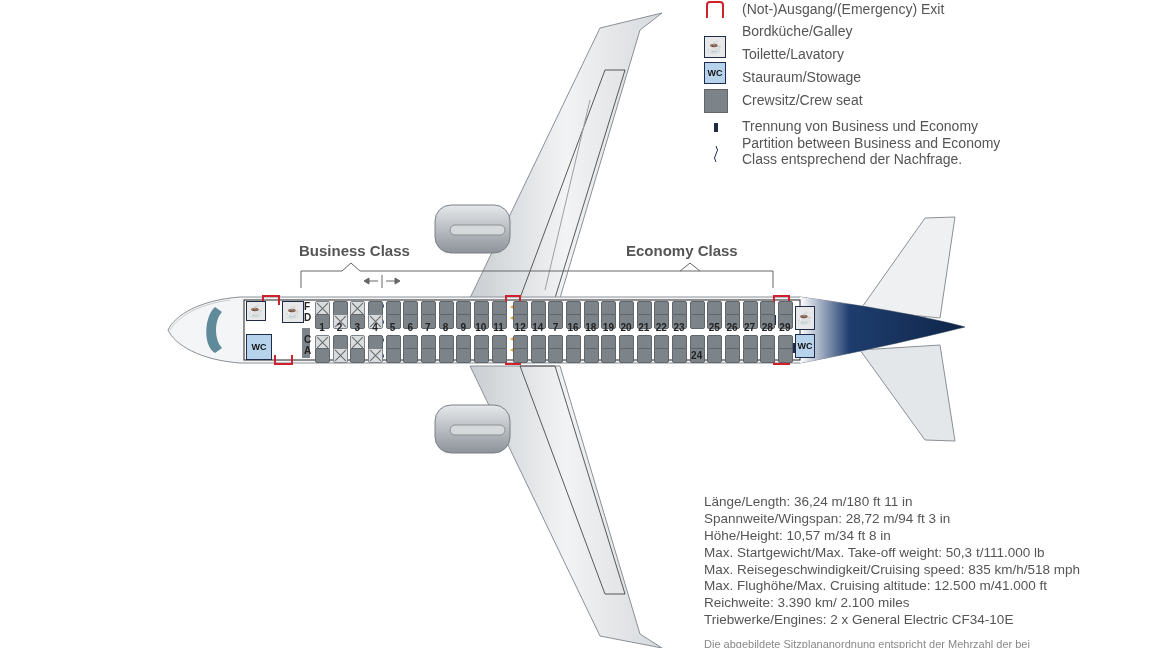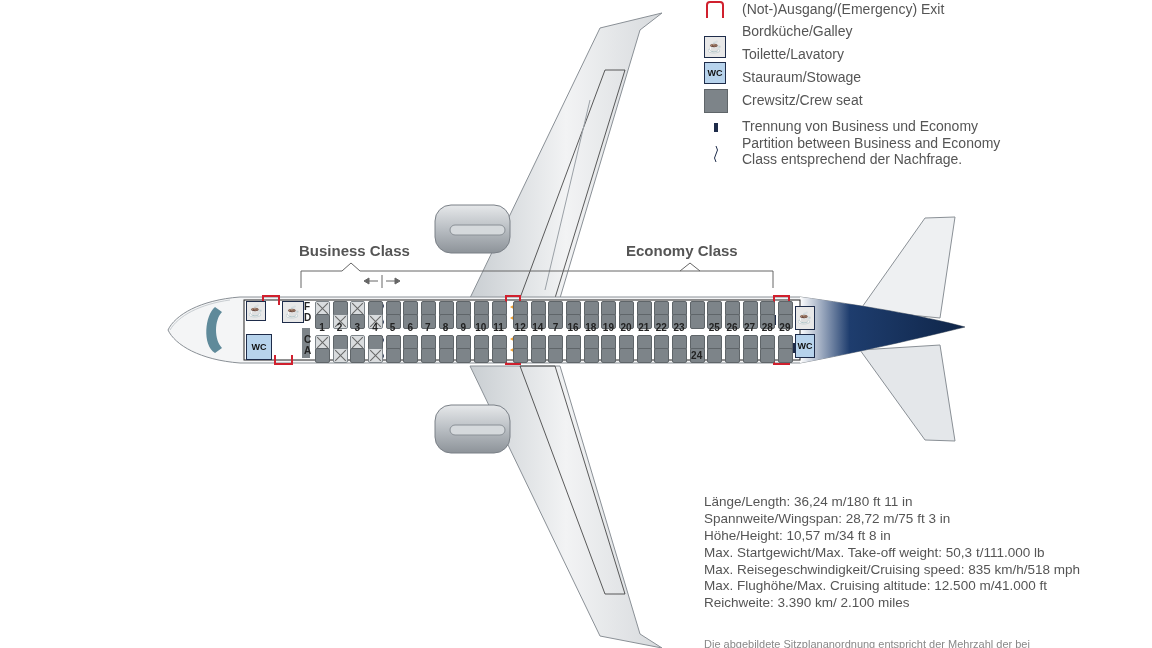--- a/index.html
+++ b/index.html
@@ -297,20 +297,21 @@
     </svg>
   <div class="lg-note" style="top:118px;">
     <div>Trennung von Business und Economy</div>
     <div>Partition between Business and Economy</div>
     <div>Class entsprechend der Nachfrage.</div>
   </div>
 </div>
 
 <div class="specs">
   <div>Länge/Length: 36,24 m/180 ft 11 in</div>
-  <div>Spannweite/Wingspan: 28,72 m/75 ft 3 in</div>
+  <div>Spannweite/Wingspan: 28,72 m/94 ft 3 in</div>
   <div>Höhe/Height: 10,57 m/34 ft 8 in</div>
   <div>Max. Startgewicht/Max. Take-off weight: 50,3 t/111.000 lb</div>
   <div>Max. Reisegeschwindigkeit/Cruising speed: 835 km/h/518 mph</div>
   <div>Max. Flughöhe/Max. Cruising altitude: 12.500 m/41.000 ft</div>
   <div>Reichweite: 3.390 km/ 2.100 miles</div>
+  <div>Triebwerke/Engines: 2 x General Electric CF34-10E</div>
 </div>
 <div class="footnote">Die abgebildete Sitzplananordnung entspricht der Mehrzahl der bei</div>
 
 </body></html>

